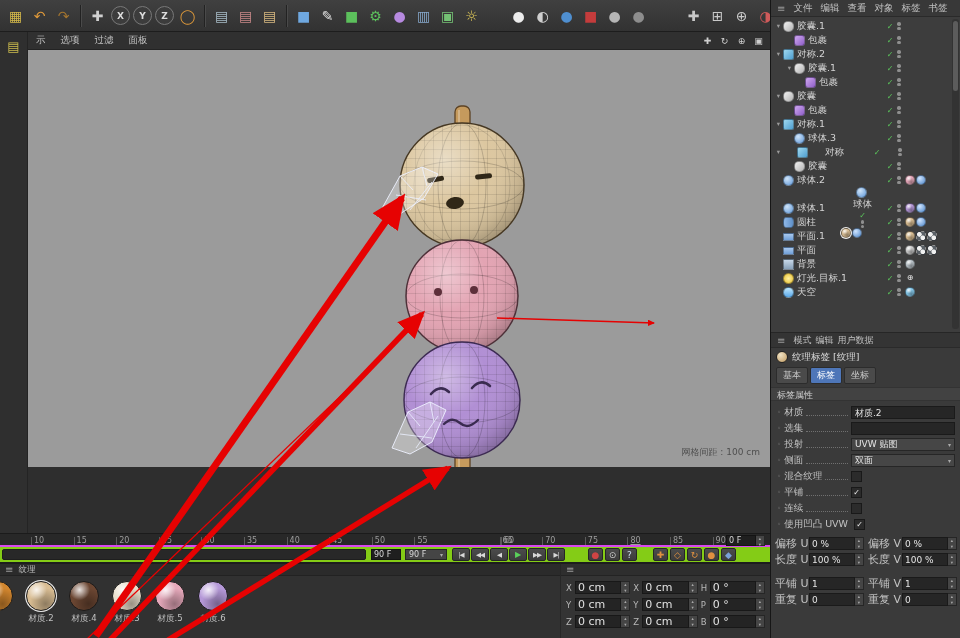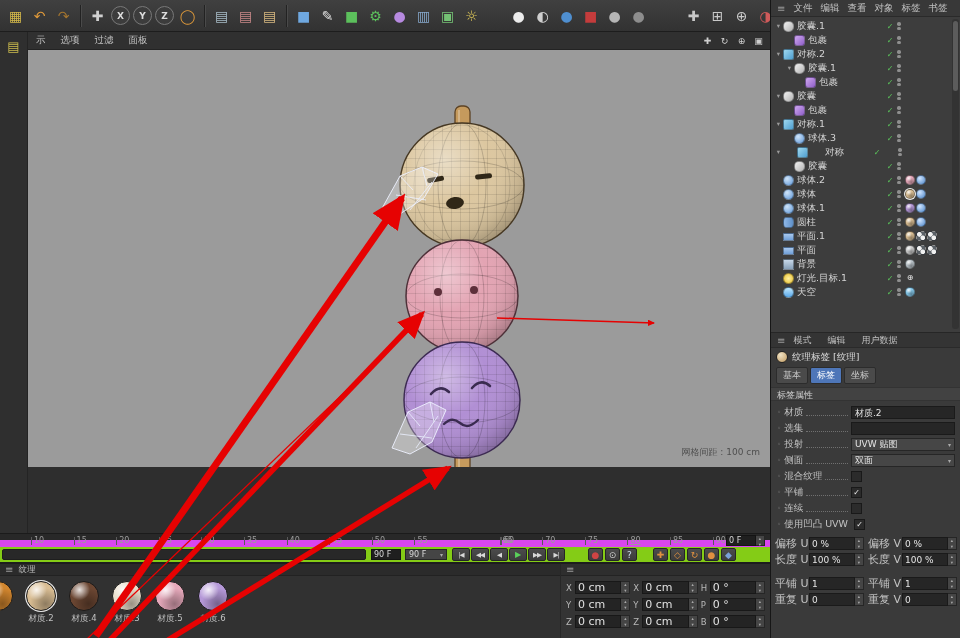--- a/index.html
+++ b/index.html
@@ -85,21 +85,21 @@
 #am-uv{display:grid;grid-template-columns:1fr 1fr;padding:4px 4px 0;column-gap:4px;row-gap:2px}
 .uv-cell{display:flex;align-items:center;height:14px}
 .uv-lbl{width:34px;font-size:11px;color:#c3c3c3;white-space:nowrap}
 .uv-fld{flex:1;height:13px;background:#262626;border:1px solid #1a1a1a;color:#e4e4e4;font-size:9px;line-height:12px;padding:0 2px;white-space:nowrap;overflow:hidden}
 .uv-st,.mini-st{width:9px;height:13px;display:flex;flex-direction:column;background:#454545;border:1px solid #262626;border-left:none;flex:none}
 .uv-st i,.mini-st i{flex:1;font-size:4.5px;line-height:6px;color:#aaa;text-align:center;font-style:normal}
 .uv-st i.u:before,.mini-st i.u:before{content:"▴"}
 .uv-st i.d:before,.mini-st i.d:before{content:"▾"}
 .uv-gap{height:6px;grid-column:1/3}
 
-#ruler{position:absolute;left:0;top:533px;width:770px;height:14px;background:#282828;border-top:1px solid #1b1b1b;border-bottom:7px solid #d946ef}
+#ruler{position:absolute;left:0;top:533px;width:770px;height:14px;background:#282828;border-top:1px solid #1b1b1b;border-bottom:2px solid #d946ef}
 .tick{position:absolute;top:2px;font-size:8px;color:#9c9c9c}
 .tick:before{content:"";position:absolute;left:-3px;top:1px;width:1px;height:8px;background:#5a5a5a}
 #ruler-end{position:absolute;right:5px;top:1px;display:flex;align-items:center}
 #ruler-end .fr{width:30px;height:11px;background:#1f1f1f;border:1px solid #141414;color:#d8d8d8;font-size:8px;line-height:10px;padding:0 2px}
 #ruler-end .mini-st{height:11px}
 #transport{position:absolute;left:0;top:547px;width:770px;height:16px;background:#84cc16;border-bottom:1px solid #1d1d1d}
 #tr-track{position:absolute;left:2px;top:2px;width:364px;height:11px;background:#282828;border:1px solid #1e1e1e;border-radius:2px}
 #tr-current{position:absolute;left:371px;top:2px;width:30px;height:11px;background:#1f1f1f;border:1px solid #141414;color:#d8d8d8;font-size:8px;line-height:10px;padding:0 2px}
 #tr-range{position:absolute;left:405px;top:2px;width:42px;height:11px;background:#454545;border:1px solid #262626;color:#d8d8d8;font-size:8px;line-height:10px;padding:0 3px;display:flex;justify-content:space-between;align-items:center}
 #tr-range .arr{font-size:6px;color:#aaa}
@@ -404,21 +404,21 @@
           <span class="ochk"></span>
           <span class="odots">
             <i></i>
             <i></i>
           </span>
           <span class="otags">
             <span class="tag tag-material" style="background: radial-gradient(circle at 34% 28%, rgba(255, 255, 255, 0.85) 0%, rgba(255, 255, 255, 0) 40%), radial-gradient(circle at 68% 78%, rgba(0, 0, 0, 0.35) 0%, rgba(0, 0, 0, 0) 60%), rgb(230, 169, 187);"></span>
             <span class="tag tag-phong"></span>
           </span>
         </div>
-        <div class="tree-row" style="padding-left: 3px;">
+        <div class="tree-row" style="padding-left: 3px; flex-direction: column;">
           <span class="tw"></span>
           <span class="oi oi-sphere"></span>
           <span class="olbl">球体</span>
           <span class="tfill"></span>
           <span class="ochk"></span>
           <span class="odots">
             <i></i>
             <i></i>
           </span>
           <span class="otags">
@@ -530,21 +530,21 @@
             <span class="tag tag-material" style="background: radial-gradient(circle at 34% 28%, rgba(255, 255, 255, 0.85) 0%, rgba(255, 255, 255, 0) 40%), radial-gradient(circle at 68% 78%, rgba(0, 0, 0, 0.35) 0%, rgba(0, 0, 0, 0) 60%), rgb(134, 200, 234);"></span>
           </span>
         </div>
       </div>
     <div id="tree-scroll">
         <div id="tree-thumb"></div>
       </div>
     <div id="am">
       <div id="am-menubar">
         <span class="menu-glyph">≡</span>
-        <span id="am-menu-items" style="display:flex;gap:16px">
+        <span id="am-menu-items" style="display:flex;gap:4px">
             <span class="am-menu-item">模式</span>
             <span class="am-menu-item">编辑</span>
             <span class="am-menu-item">用户数据</span>
           </span>
       </div>
       <div id="am-title">
         <span id="am-title-icon"></span>
         <span id="am-title-text">纹理标签 [纹理]</span>
       </div>
       <div id="am-subtabs">

